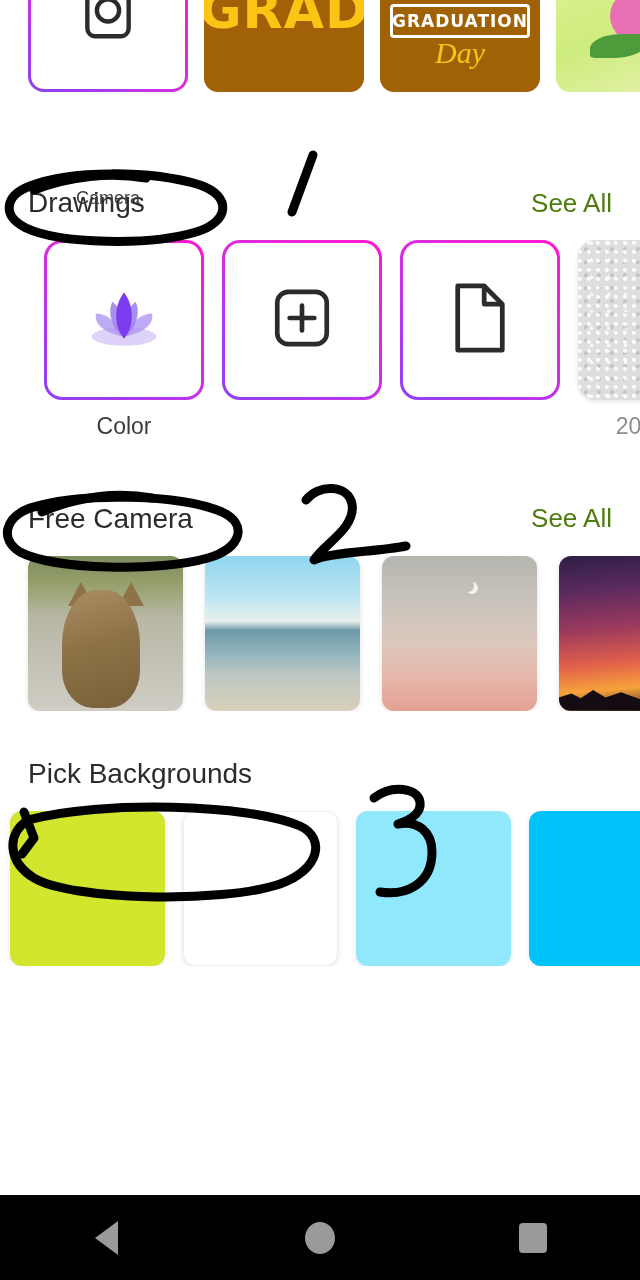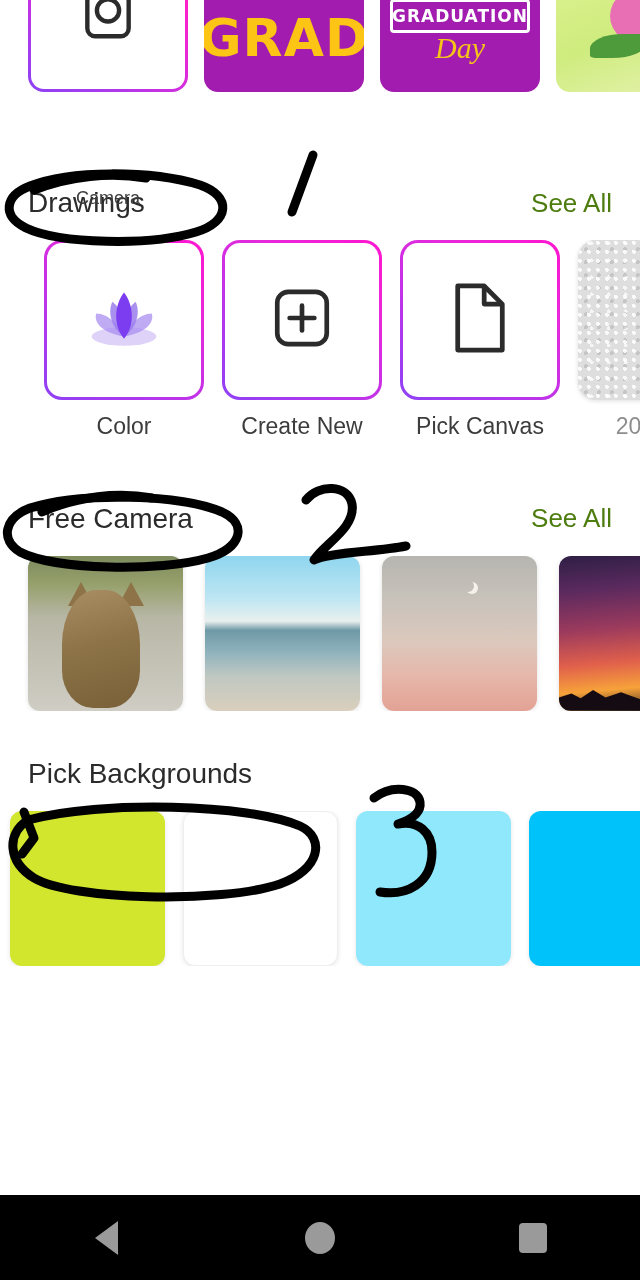--- a/index.html
+++ b/index.html
@@ -40,21 +40,21 @@
     border:3px solid transparent;
     border-top:0;
     border-radius:0 0 16px 16px;
     background-image:linear-gradient(#fff,#fff),
       linear-gradient(215deg,#ff1fc8 0%,#e02ad8 35%,#a93aee 75%,#8c41f5 100%);
     background-origin:border-box;
     background-clip:padding-box, border-box;
     display:flex;align-items:flex-start;justify-content:center;
   }
   .cam-ic{margin-top:-18px;}
-  .top-tile.dark{background:#a21caf;display:flex;align-items:center;justify-content:center;}
+  .top-tile.dark{background:#a16207;display:flex;align-items:flex-start;justify-content:center;}
   .grad-word{
     color:#fcc415;
     font-family:"DejaVu Sans", sans-serif;
     font-weight:bold;
     font-size:52px;
     letter-spacing:1px;
     line-height:1;
     margin-top:-16px;
   }
   .gradday{position:relative;width:100%;height:100%;margin-top:10px;}
@@ -264,33 +264,31 @@
   <div class="draw-item">
     <div class="draw-card">
       <span>
         <svg width="66" height="74" viewBox="0 0 24 26" fill="none" stroke="#2b2b2b" stroke-width="1.7" stroke-linecap="round">
           <rect x="3" y="3.5" width="18" height="19" rx="4"></rect>
           <line x1="12" y1="8.5" x2="12" y2="17.5"></line>
           <line x1="7.5" y1="13" x2="16.5" y2="13"></line>
         </svg>
       </span>
     </div>
-    <div class="draw-label">Create New</div>
   </div>
 
   <div class="draw-item">
     <div class="draw-card">
       <span>
         <svg width="62" height="78" viewBox="0 0 22 28" fill="none" stroke="#2b2b2b" stroke-width="1.7" stroke-linejoin="round">
           <path d="M3 2.5h9.5L19 9v16.5H3z"></path>
           <path d="M12.5 2.5V9H19"></path>
         </svg>
       </span>
     </div>
-    <div class="draw-label">Pick Canvas</div>
   </div>
 
   <div class="draw-item">
     <div class="draw-card plain">
       <span class="paper-tex"></span>
       <span class="stroke-line"></span>
     </div>
     <div class="draw-label muted">2020-06</div>
     <div class="draw-label muted" style="margin-top:0;">37.</div>
   </div>

